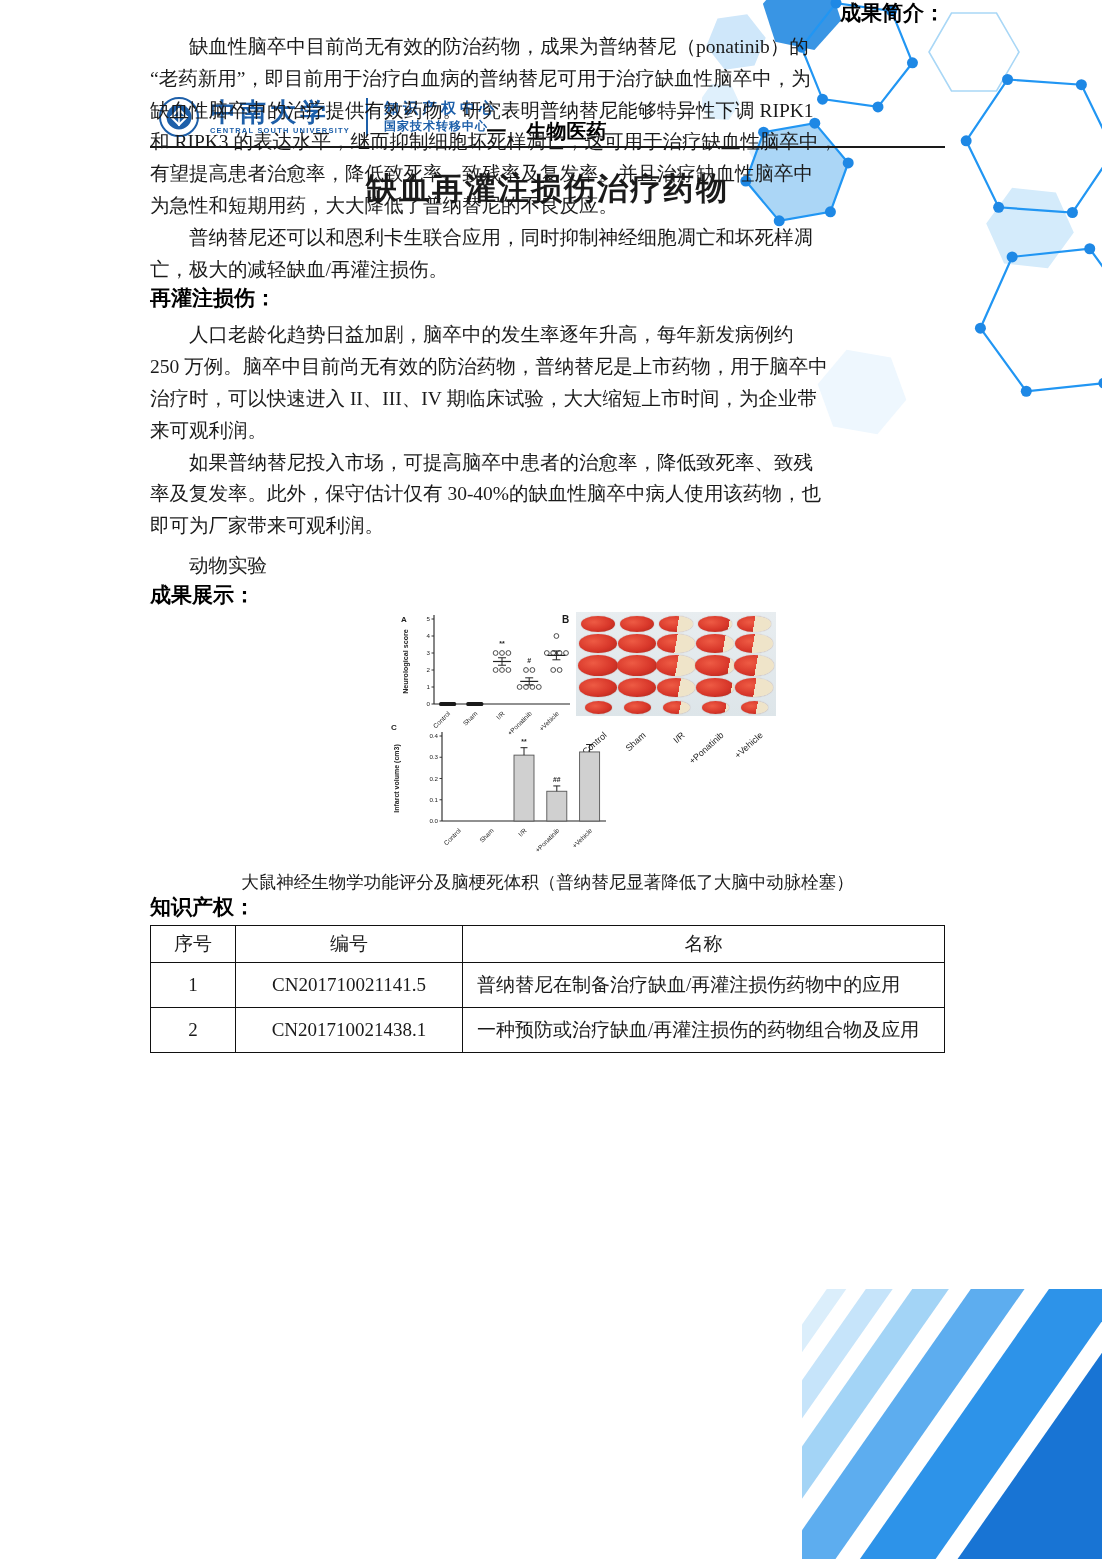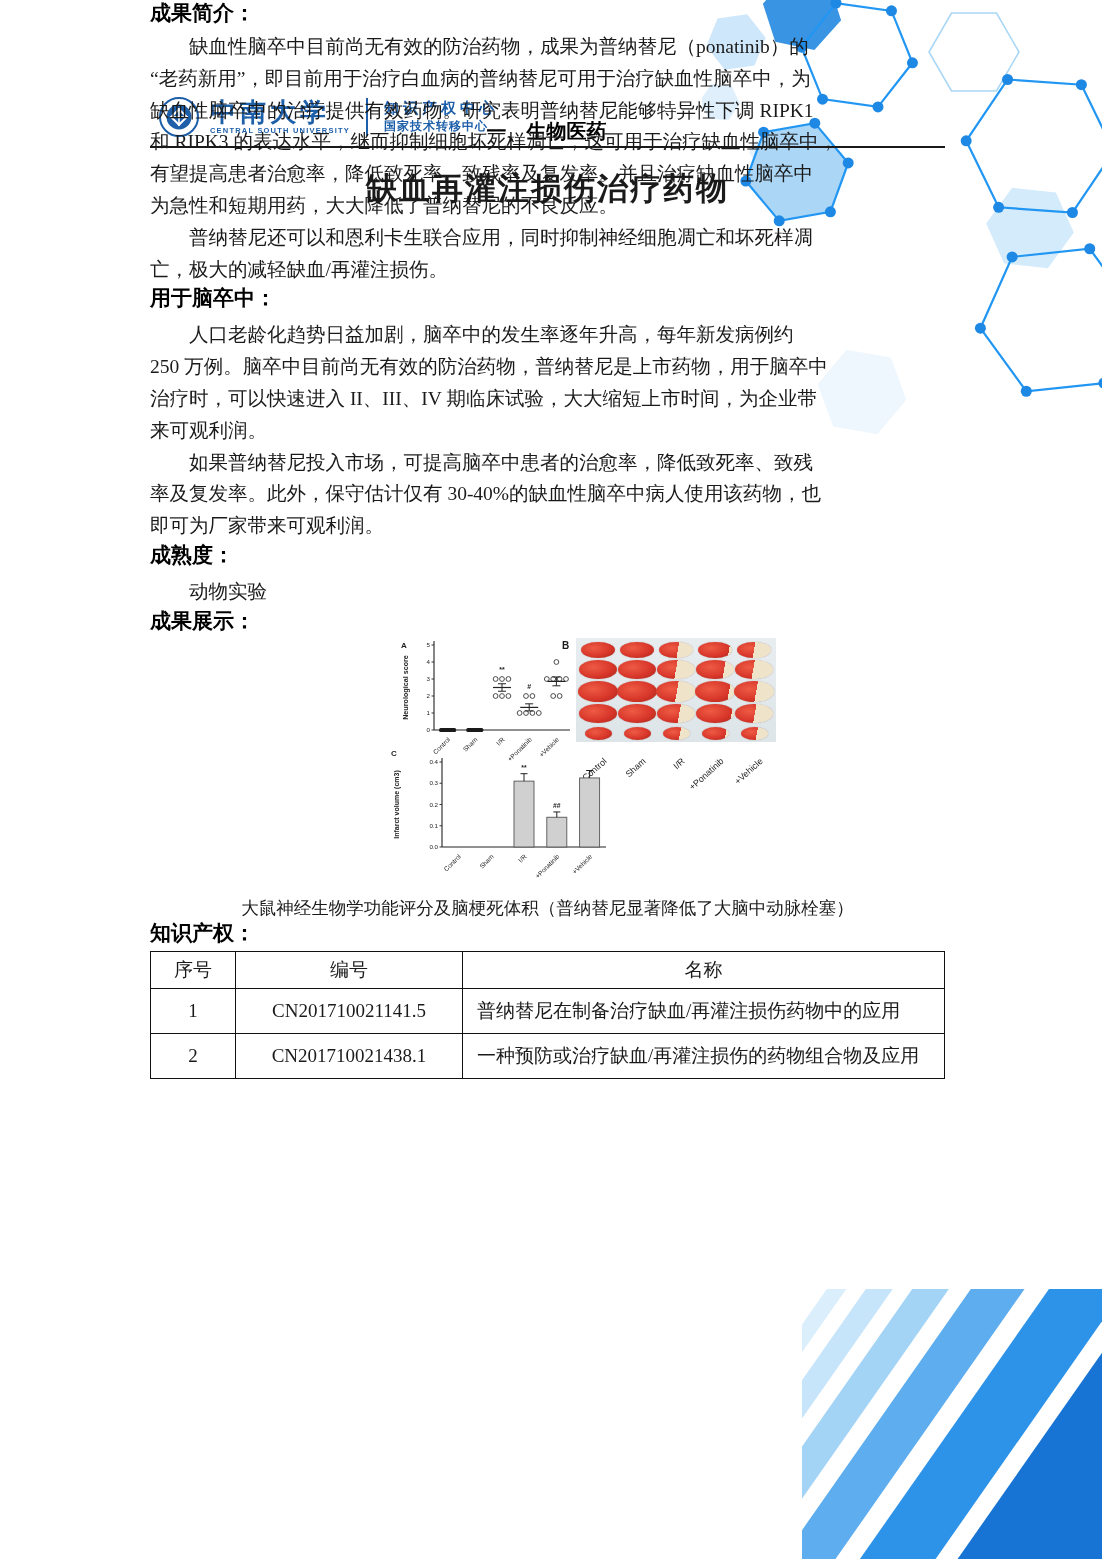--- a/index.html
+++ b/index.html
@@ -18,21 +18,21 @@
   .dept-l2{font-size:12px;letter-spacing:1px;}
   .header-rule{position:absolute;left:150px;top:146px;width:795px;height:2px;background:#1a1a1a;}
   .category-tag{position:absolute;left:150px;top:118px;width:793px;text-align:center;
     font-family:"Liberation Sans",sans-serif;font-weight:bold;font-size:20px;color:#000;}
   
   .doc-title{position:absolute;left:150px;top:168px;width:795px;text-align:center;
     font-family:"Liberation Sans",sans-serif;font-weight:bold;font-size:31px;letter-spacing:2px;}
   .content{position:absolute;left:150px;top:0;width:795px;}
   h2.sec{font-family:"Liberation Sans",sans-serif;font-weight:bold;font-size:21px;
     line-height:26px;margin:0;color:#000;}
-  .h-intro{margin-top:236px;}
+  .h-intro{margin-top:236px;text-align:right;}
   .h-prospect{margin-top:10px;}
   .h-maturity{margin-top:22px;}
   .h-display{margin-top:24px;}
   .h-ip{margin-top:36px;}
   .para{white-space:pre-line;text-indent:2em;font-size:19.5px;line-height:31.8px;margin:0;}
   .mt13{margin-top:5px;} .mt8{margin-top:8px;}
   
   .figure{position:relative;height:244px;margin-top:2px;}
   #panelA{position:absolute;left:248px;top:0;}
   #panelC{position:absolute;left:238px;top:110px;}
@@ -133,30 +133,29 @@
   <h2 class="sec h-intro">成果简介：</h2>
   <p class="para mt13">缺血性脑卒中目前尚无有效的防治药物，成果为普纳替尼（ponatinib）的
 “老药新用”，即目前用于治疗白血病的普纳替尼可用于治疗缺血性脑卒中，为
 缺血性脑卒中的治疗提供有效药物。研究表明普纳替尼能够特异性下调 RIPK1
 和 RIPK3 的表达水平，继而抑制细胞坏死样凋亡，这可用于治疗缺血性脑卒中，
 有望提高患者治愈率，降低致死率、致残率及复发率。并且治疗缺血性脑卒中
 为急性和短期用药，大大降低了普纳替尼的不良反应。</p>
   <p class="para">普纳替尼还可以和恩利卡生联合应用，同时抑制神经细胞凋亡和坏死样凋
 亡，极大的减轻缺血/再灌注损伤。</p>
 
-  <h2 class="sec h-prospect">用于脑卒中：</h2>
+  <h2 class="sec h-prospect">再灌注损伤：</h2>
   <p class="para mt8">人口老龄化趋势日益加剧，脑卒中的发生率逐年升高，每年新发病例约
 250 万例。脑卒中目前尚无有效的防治药物，普纳替尼是上市药物，用于脑卒中
 治疗时，可以快速进入 II、III、IV 期临床试验，大大缩短上市时间，为企业带
 来可观利润。</p>
   <p class="para">如果普纳替尼投入市场，可提高脑卒中患者的治愈率，降低致死率、致残
 率及复发率。此外，保守估计仅有 30-40%的缺血性脑卒中病人使用该药物，也
 即可为厂家带来可观利润。</p>
 
-  <h2 class="sec h-maturity">成熟度：</h2>
   <p class="para mt8">动物实验</p>
 
   <h2 class="sec h-display">成果展示：</h2>
 
   <div class="figure">
     <svg id="panelA" width="178" height="128">
           <text x="3" y="12" font-size="8" text-anchor="start" fill="#222" font-family="Liberation Sans, sans-serif" font-weight="bold">A</text>
           <line x1="36" y1="5" x2="36" y2="94" stroke="#222" stroke-width="1.1"></line>
           <line x1="36" y1="94" x2="172" y2="94" stroke="#222" stroke-width="1.1"></line>
           <line x1="33.5" y1="94" x2="36" y2="94" stroke="#222" stroke-width="0.9"></line>

